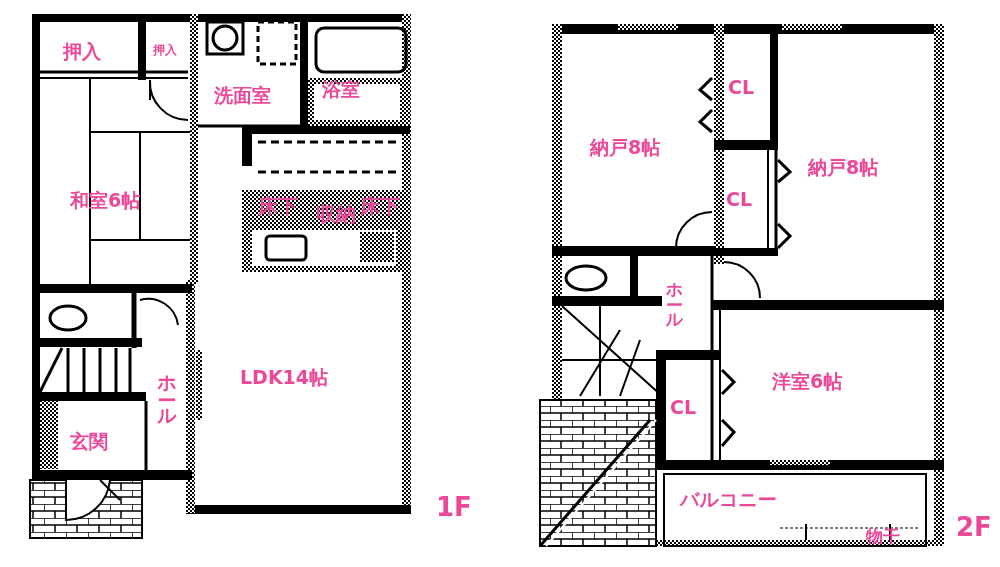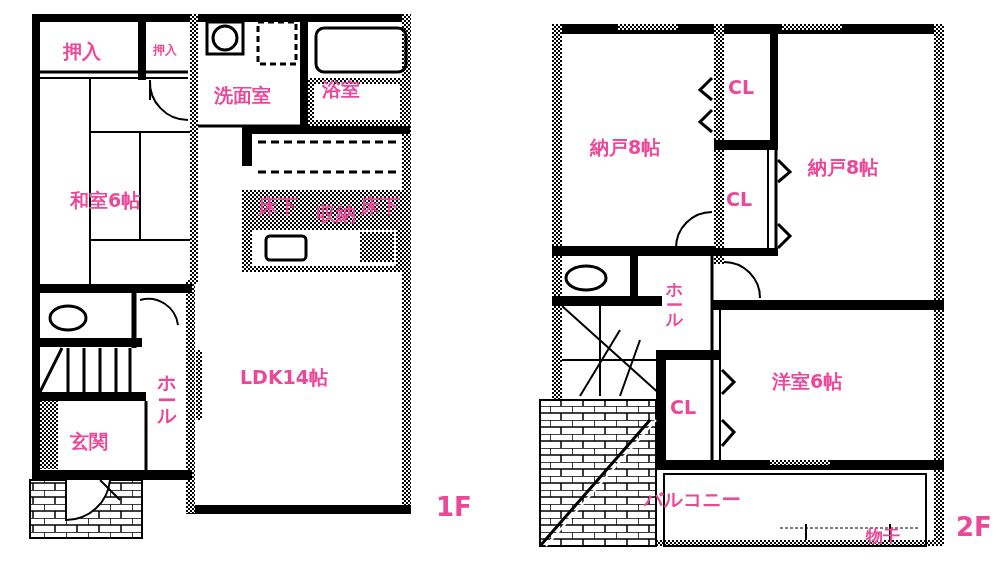--- a/index.html
+++ b/index.html
@@ -177,17 +177,17 @@
 <span class="lbl s18" style="left:70px;top:432px">玄関</span>
 <span class="lbl floor" style="left:436px;top:494px">1F</span>
 
 <span class="lbl s18" style="left:590px;top:138px">納戸8帖</span>
 <span class="lbl s18" style="left:808px;top:158px">納戸8帖</span>
 <span class="lbl s18" style="left:728px;top:78px">CL</span>
 <span class="lbl s18" style="left:726px;top:190px">CL</span>
 <span class="lbl s18" style="left:670px;top:398px">CL</span>
 <span class="lbl s16 vert" style="left:666px;top:270px">ホール</span>
 <span class="lbl s18" style="left:772px;top:372px">洋室6帖</span>
-<span class="lbl s18" style="left:644px;top:490px">バルコニー</span>
+<span class="lbl s18" style="left:680px;top:490px">バルコニー</span>
 <span class="lbl s16" style="left:866px;top:528px">物干</span>
 <span class="lbl floor" style="left:956px;top:514px">2F</span>
 
 </div>
 
 </body></html>

